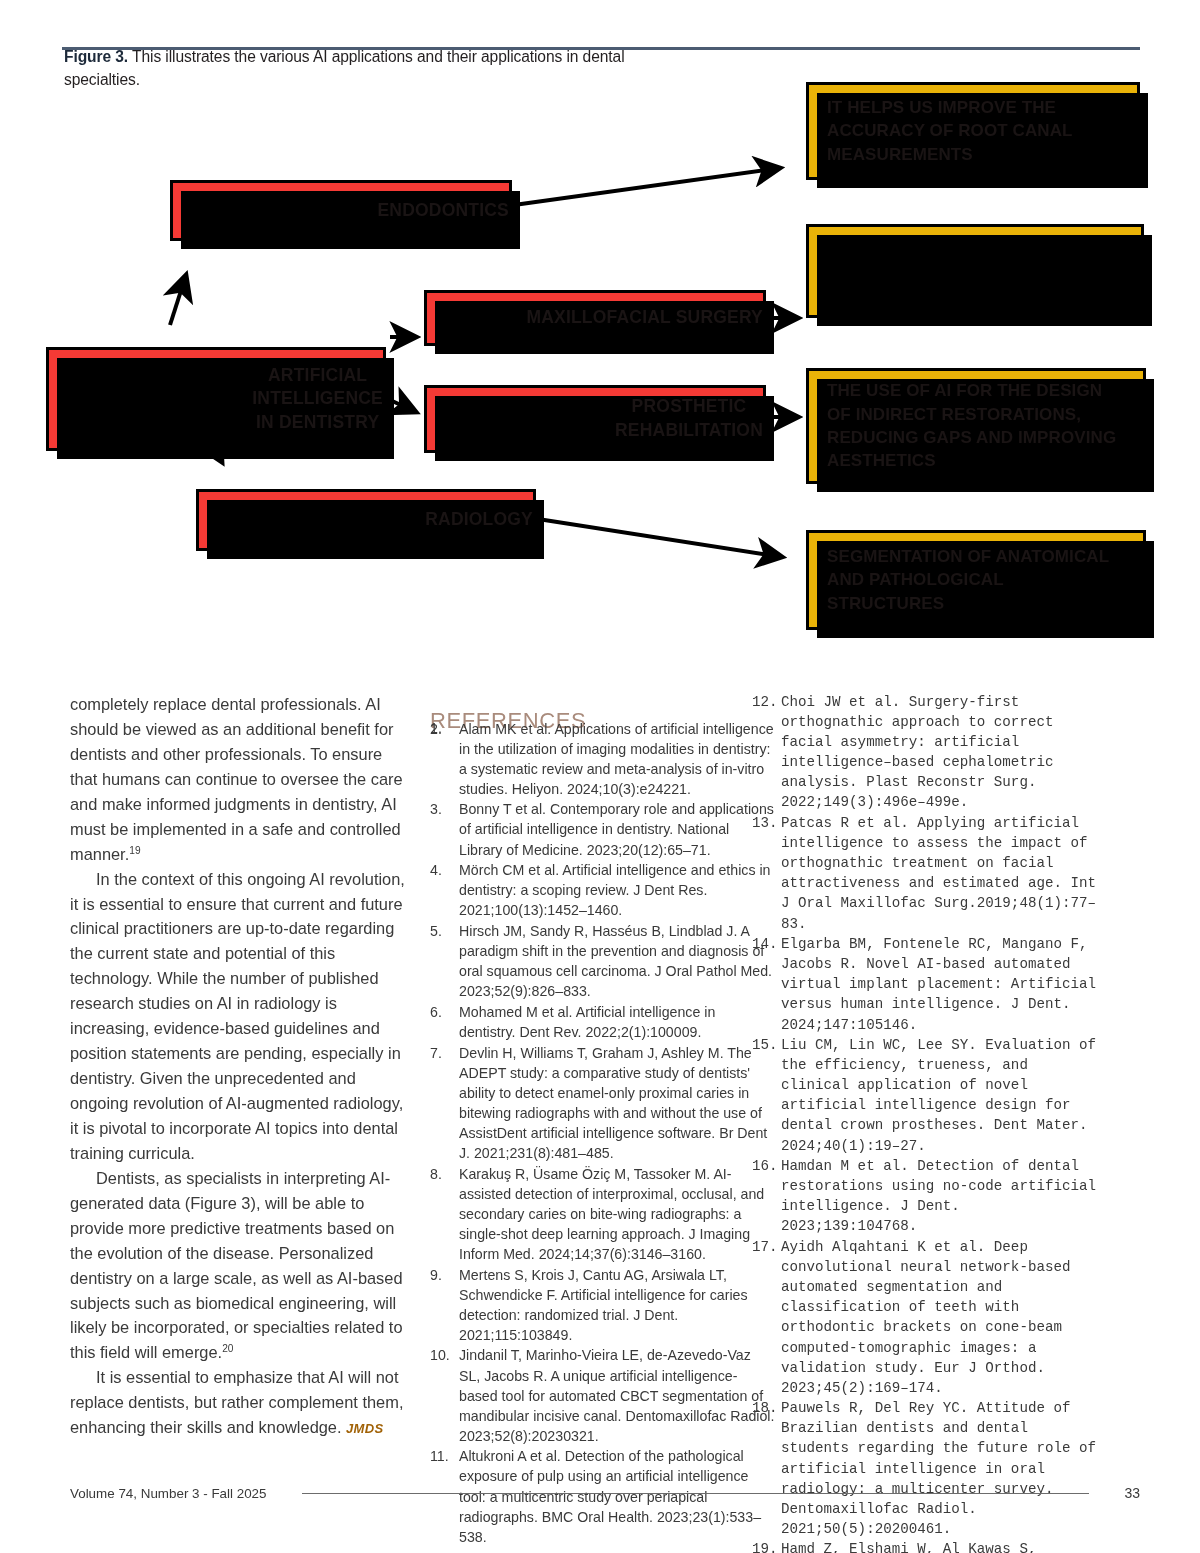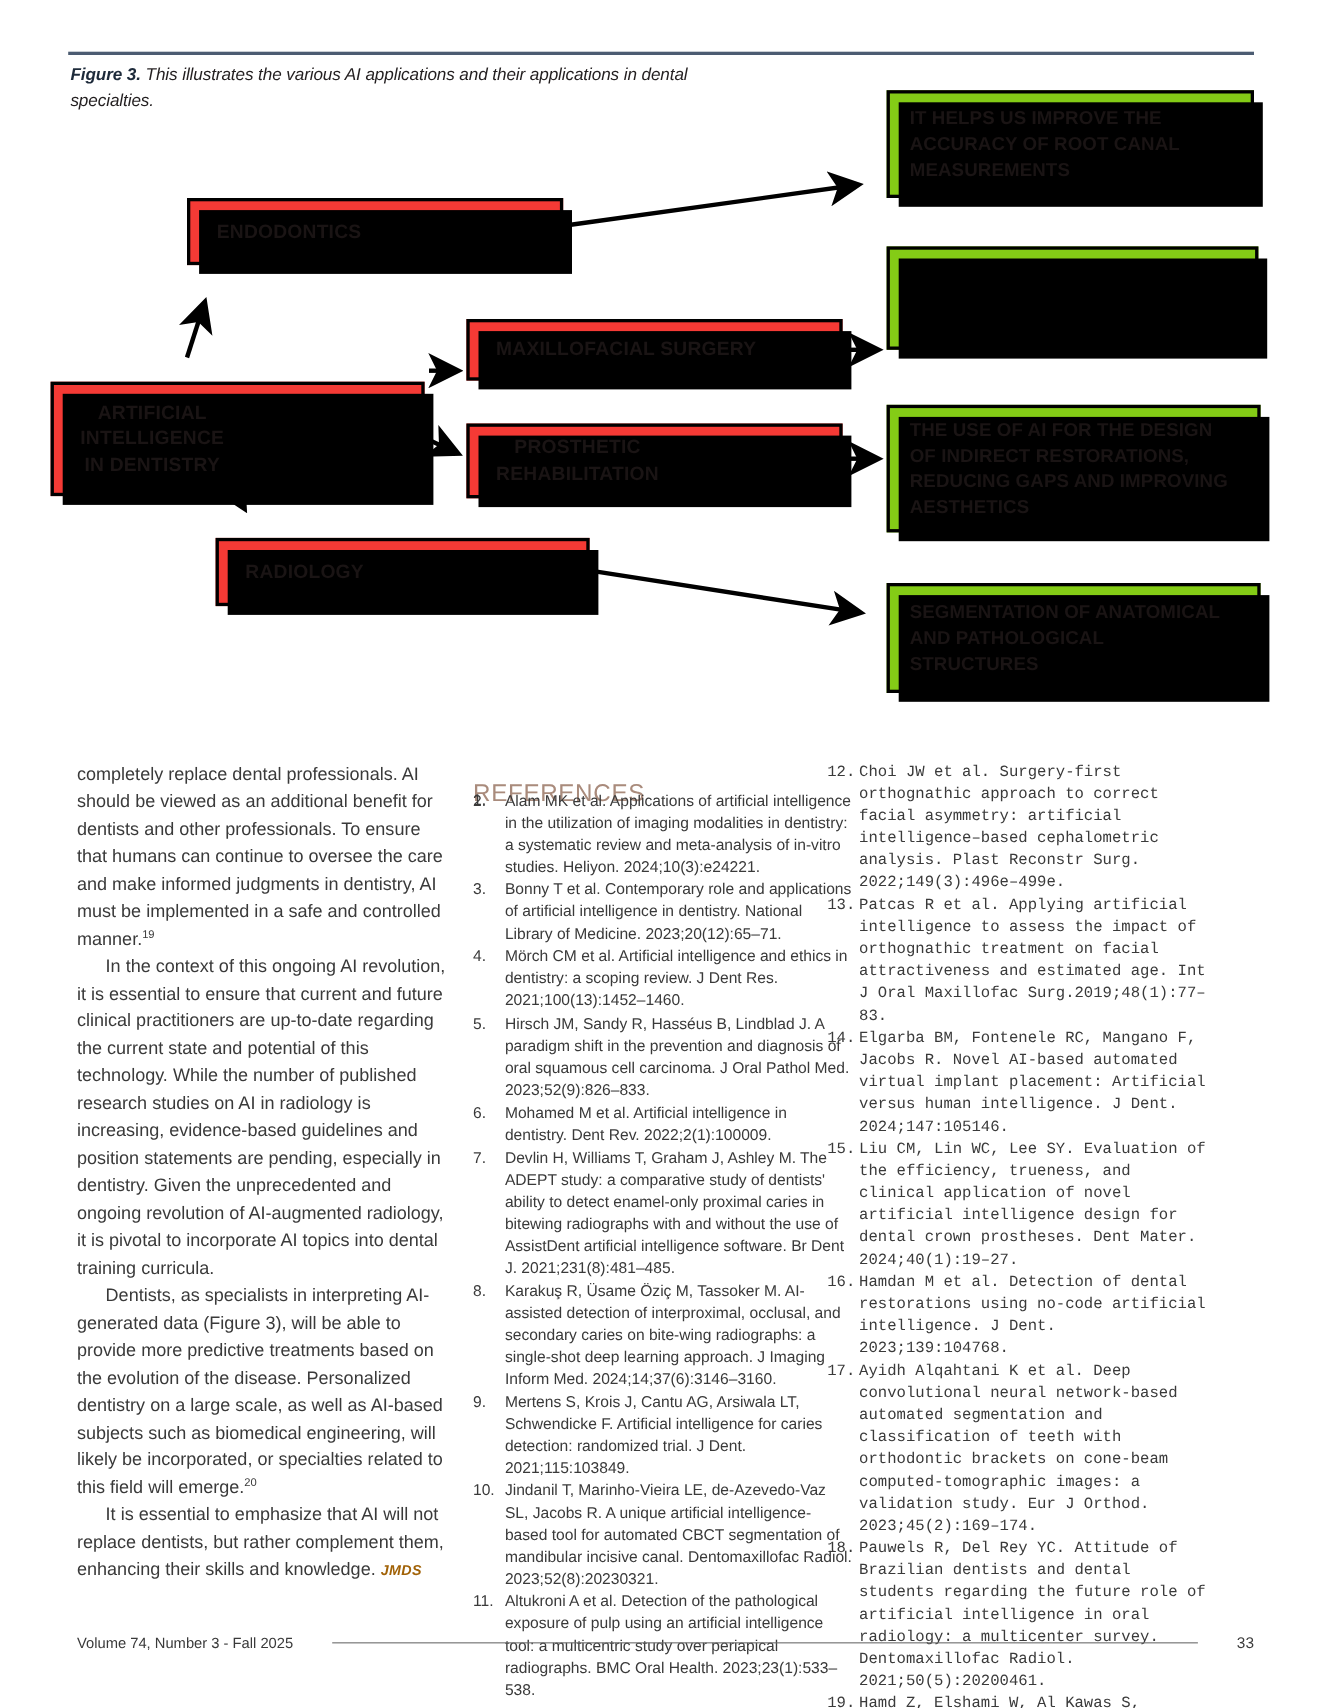--- a/index.html
+++ b/index.html
@@ -24,27 +24,26 @@
     top: 47px;
     width: 1078px;
     height: 3px;
     background: #4c5c72;
   }
 
   
   .fig-caption {
     position: absolute;
     left: 64px;
-    top: 58px;
+    top: 46px;
     width: 620px;
     font-size: 15.6px;
     line-height: 1.45;
     color: #231f20;
     letter-spacing: -0.1px;
-    font-style: italic;
   }
   .fig-caption .fig-label {
     font-weight: bold;
     color: #1d2a3a;
   }
 
   
   .diagram {
     position: absolute;
     left: 0;
@@ -56,44 +55,43 @@
     position: absolute;
     left: 0;
     top: 0;
   }
   .node {
     position: absolute;
     box-sizing: border-box;
     border: 3px solid #000000;
     display: flex;
     align-items: center;
-    justify-content: flex-start;
+    justify-content: flex-end;
     font-weight: bold;
     color: #1a1414;
     z-index: 3;
     text-align: center;
-    padding-left: 24px;
   }
   .node .node-shadow {
     position: absolute;
     left: 8px;
     top: 8px;
     right: -11px;
     bottom: -11px;
     background: #000000;
     z-index: -1;
   }
   .node-primary {
     background: #f53a35;
     font-size: 17.5px;
     letter-spacing: 0.2px;
     line-height: 1.35;
   }
   .node-outcome {
-    background: #84cc16;
+    background: #eab308;
     font-size: 17px;
     letter-spacing: 0.1px;
     line-height: 1.38;
     justify-content: flex-start;
     text-align: left;
     padding: 0 18px;
   }
 
   
   #node-root      { left: 46px;  top: 311px; width: 340px; height: 104px; margin-top: 36px; }

